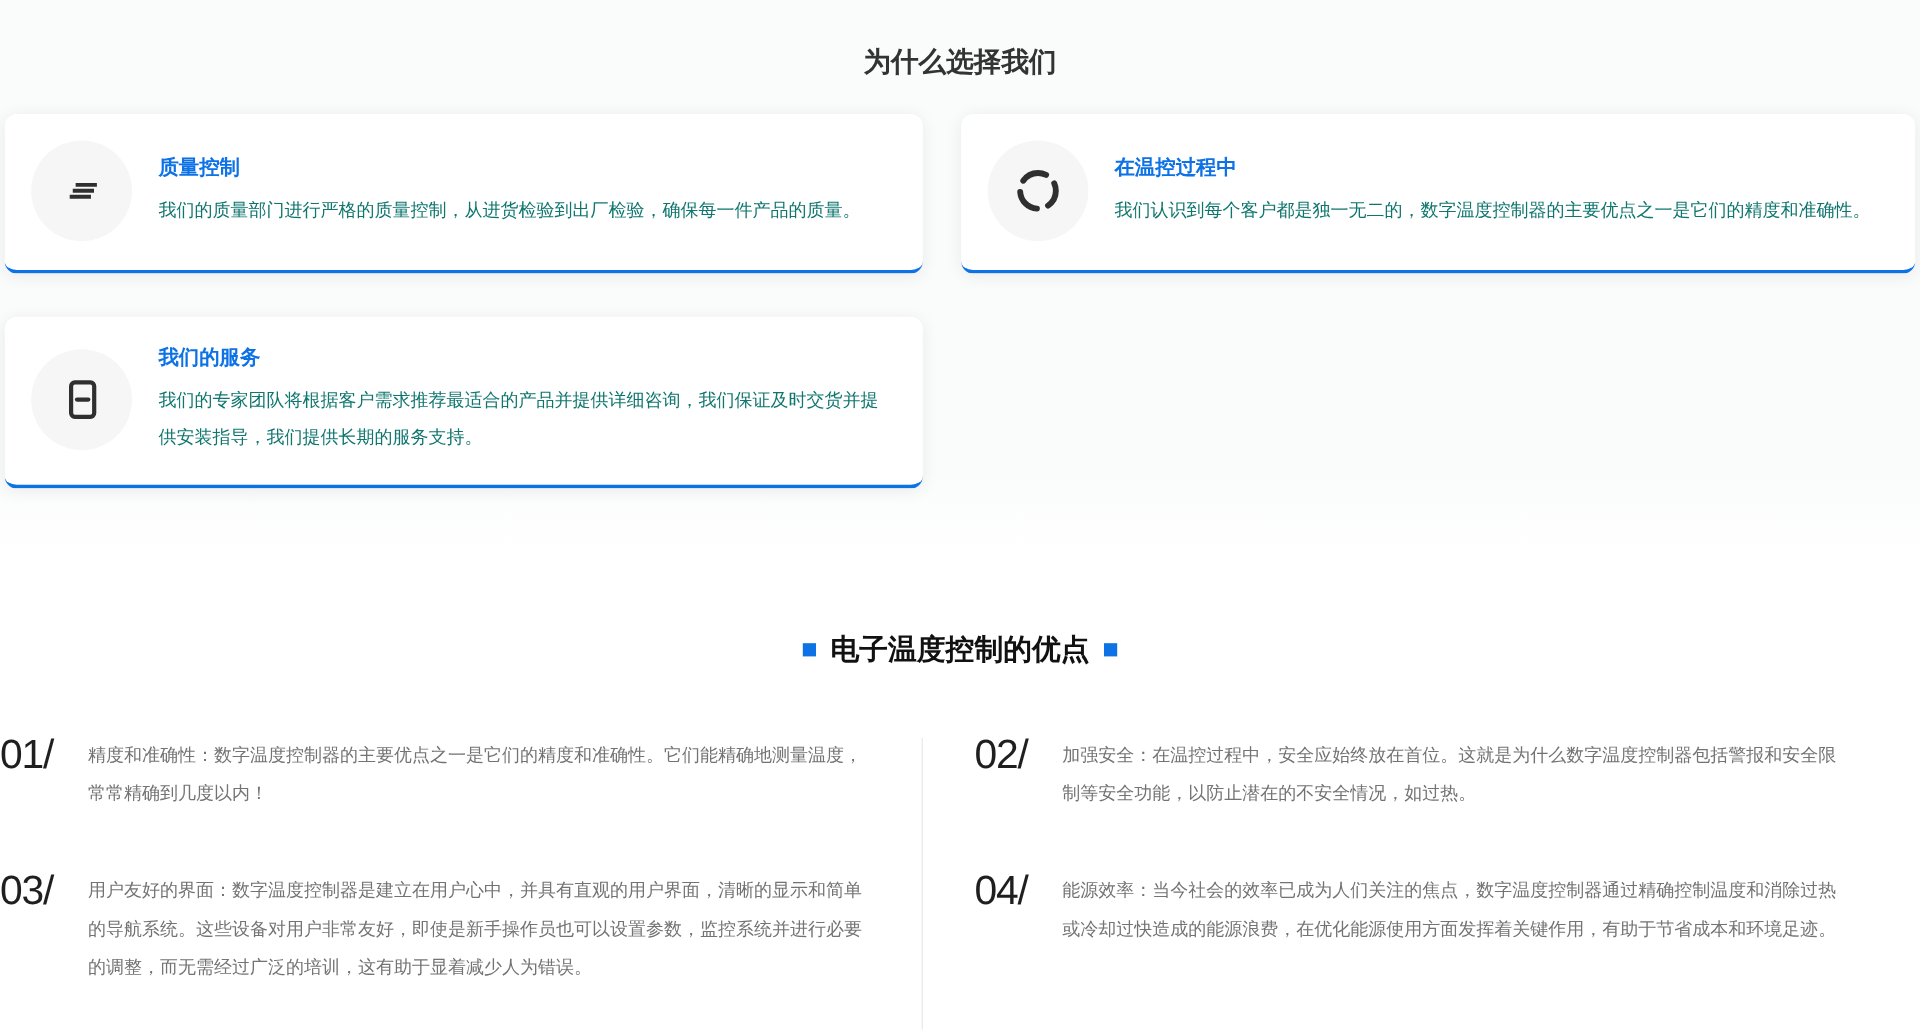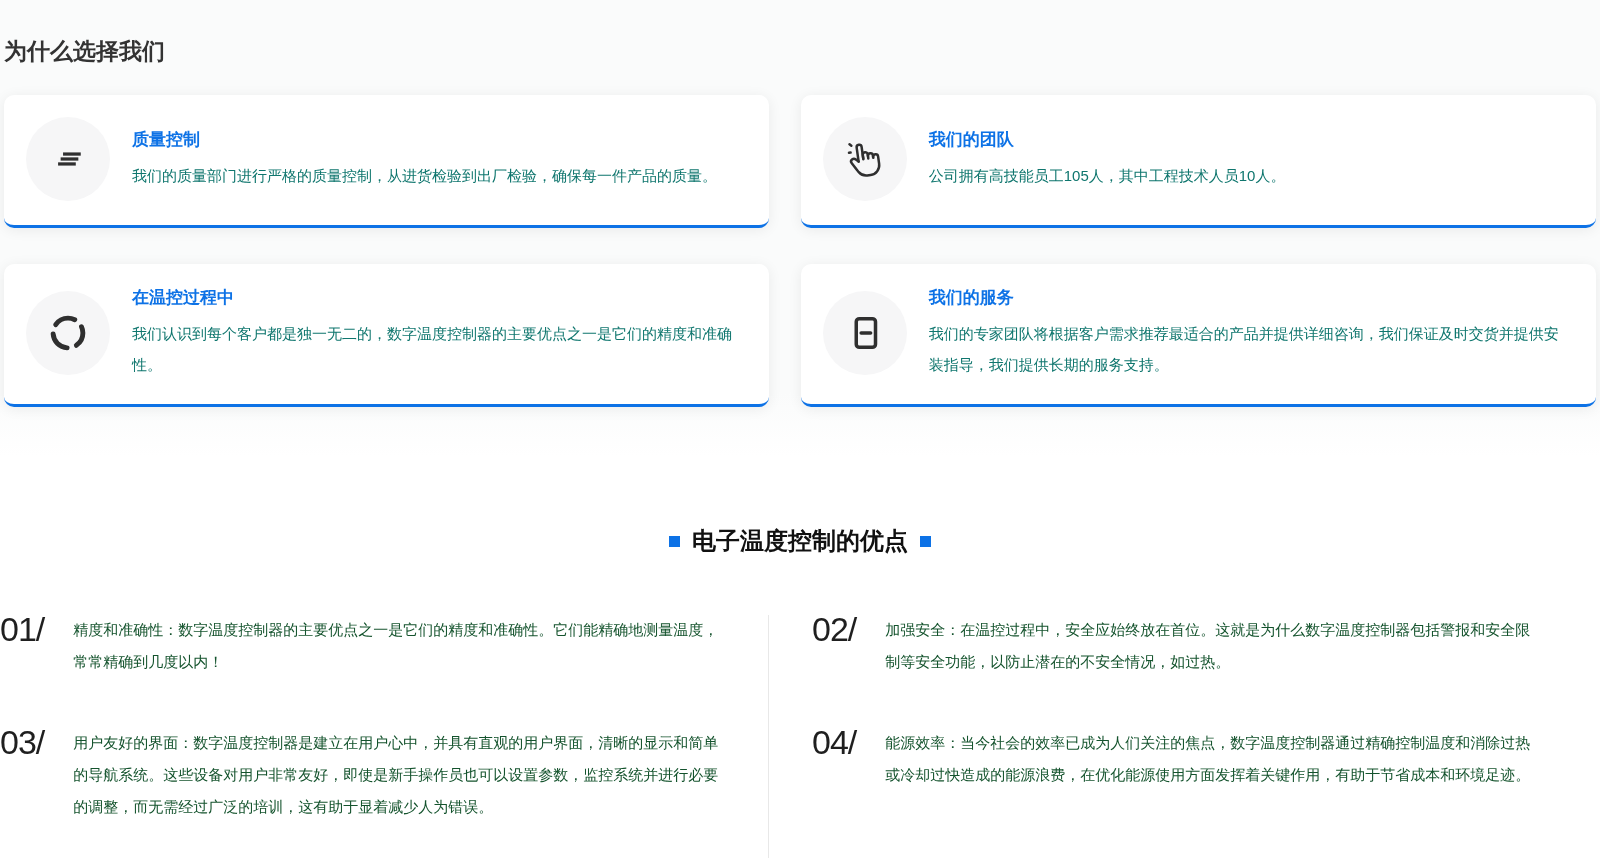--- a/index.html
+++ b/index.html
@@ -16,20 +16,21 @@
     overflow:hidden;
   }
 
   
   .why{
     background:linear-gradient(180deg,#fafbfb 0%,#fafbfb 86%,#ffffff 100%);
     padding:36px 4px 50px;
   }
   .why-title{
     margin:0 0 28px;
+    text-align:center;
     font-size:23px;
     font-weight:700;
     color:#333333;
   }
   .cards{
     display:grid;
     grid-template-columns:1fr 1.04fr;
     column-gap:32px;
     row-gap:36px;
   }
@@ -94,21 +95,21 @@
     line-height:36px;
     letter-spacing:-1px;
     color:#1f1f1f;
     margin-right:14px;
     flex-shrink:0;
   }
   .adv-text{
     margin:0;
     font-size:15px;
     line-height:32px;
-    color:#14532d;
+    color:#737373;
     padding-top:3px;
   }
 </style>
 </head>
 <body>
 
 <section class="why">
   <h2 class="why-title">为什么选择我们</h2>
 
   <div class="cards">
@@ -120,36 +121,20 @@
           <line x1="6.8" y1="12" x2="19.3" y2="12"></line>
           <line x1="5" y1="15.5" x2="17.5" y2="15.5"></line>
         </svg>
       </div>
       <div class="card-body">
         <h3 class="card-title">质量控制</h3>
         <p class="card-desc">我们的质量部门进行严格的质量控制，从进货检验到出厂检验，确保每一件产品的质量。</p>
       </div>
     </div>
 
-    <div class="card">
-      <div class="icon-circle">
-        <svg width="40" height="40" viewBox="0 0 24 24" fill="none" stroke-width="1.5" stroke-linecap="round" stroke-linejoin="round" style="transform:rotate(-8deg)">
-          <path d="M8 13v-8.5a1.5 1.5 0 0 1 3 0v7.5"></path>
-          <path d="M11 11.5v-2a1.5 1.5 0 0 1 3 0v2.5"></path>
-          <path d="M14 10.5a1.5 1.5 0 0 1 3 0v1.5"></path>
-          <path d="M17 11.5a1.5 1.5 0 0 1 3 0v4.5a6 6 0 0 1 -6 6h-2 h.208a6 6 0 0 1 -5.012 -2.7 a70 70 0 0 1 -.196 -.3 c-.312 -.479 -1.407 -2.388 -3.286 -5.728 a1.5 1.5 0 0 1 .536 -2.022 a1.87 1.87 0 0 1 2.28 .28 l1.47 1.47"></path>
-          <path d="M5 3l-1 -1"></path>
-          <path d="M4 7h-1"></path>
-        </svg>
-      </div>
-      <div class="card-body">
-        <h3 class="card-title">我们的团队</h3>
-        <p class="card-desc">公司拥有高技能员工105人，其中工程技术人员10人。</p>
-      </div>
-    </div>
 
     <div class="card">
       <div class="icon-circle">
         <svg width="42" height="42" viewBox="0 0 24 24" fill="none" stroke-width="2.8" stroke-linecap="round">
           <circle cx="12" cy="12" r="8.5" stroke-dasharray="12.2 5.6" stroke-dashoffset="4"></circle>
         </svg>
       </div>
       <div class="card-body">
         <h3 class="card-title">在温控过程中</h3>
         <p class="card-desc">我们认识到每个客户都是独一无二的，数字温度控制器的主要优点之一是它们的精度和准确性。</p>

